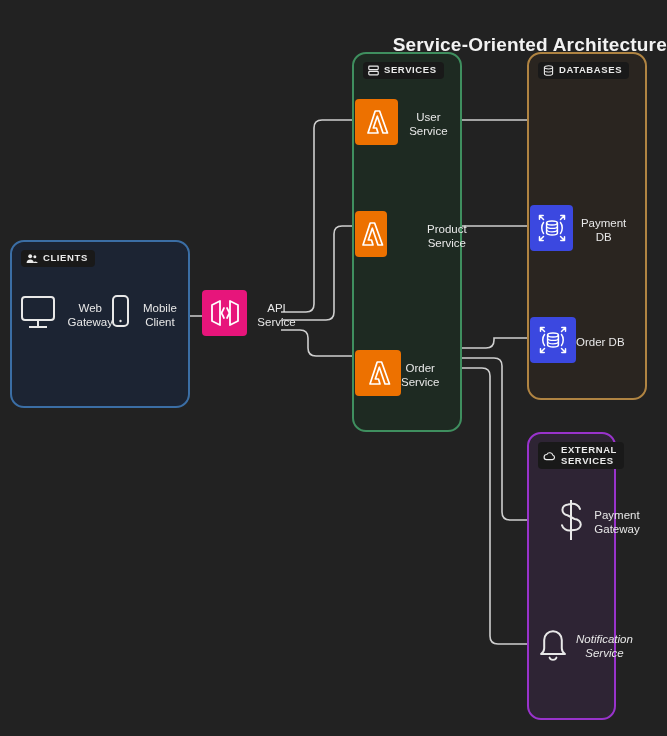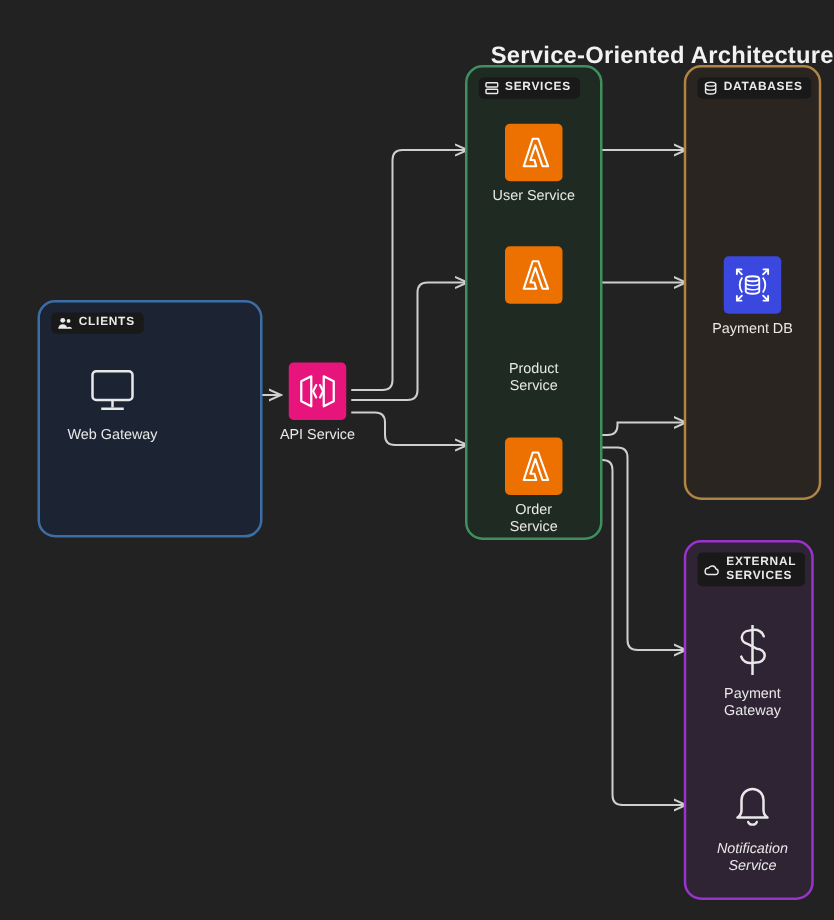--- a/index.html
+++ b/index.html
@@ -19,21 +19,20 @@
     font-size: 19px; font-weight: bold;
     letter-spacing: .2px;
     margin-top: 18px;
   }
 
   
   .group {
     position: absolute;
     border: 2px solid #666;
     border-radius: 14px;
-    margin-left: 20px;
   }
   .group-label {
     position: absolute;
     top: 8px; left: 9px;
     display: flex; align-items: center; gap: 5px;
     background: #191919;
     border-radius: 4px;
     padding: 3px 7px 3px 5px;
     color: #eaeaea;
     font-size: 9.5px; font-weight: bold;
@@ -45,21 +44,21 @@
 
   .g-clients   { border-color:#3b6ea5; background:#1c2433; }
   .g-services  { border-color:#3f8f5f; background:#1e2a22; }
   .g-databases { border-color:#b08442; background:#2a2520; }
   .g-external  { border-color:#9933cc; background:#2e2434; }
 
   
   .node {
     position: absolute;
     width: 104px;
-    display: flex; flex-direction: column;
+    display: flex; flex-direction: row;
     align-items: center;
   }
   .node-icon {
     width: 46px; height: 46px;
     border-radius: 4px;
     display: flex; align-items: center; justify-content: center;
   }
   .node-icon.plain { background: transparent; }
   .node-label {
     margin-top: 6px;
@@ -104,21 +103,21 @@
 
     <path class="edge" d="M430,226 L549,226" marker-end="url(#arw)"></path>
 
     <path class="edge" d="M430,348 L486,348 Q494,348 494,340 L494,338 L549,338" marker-end="url(#arw)"></path>
 
     <path class="edge" d="M430,358 L494,358 Q502,358 502,366 L502,512 Q502,520 510,520 L549,520" marker-end="url(#arw)"></path>
 
     <path class="edge" d="M430,368 L482,368 Q490,368 490,376 L490,636 Q490,644 498,644 L549,644" marker-end="url(#arw)"></path>
   </svg>
 
-  <div class="group g-clients" style="left:10px; top:240px; width:180px; height:190px;">
+  <div class="group g-clients" style="left:10px; top:240px; width:180px; height:168px;">
     <div class="group-label">
       <svg width="12" height="11" viewBox="0 0 16 14">
         <circle cx="5.6" cy="4" r="2.6" fill="#eaeaea"></circle>
         <path d="M0.8 13 a4.8 4.8 0 0 1 9.6 0z" fill="#eaeaea"></path>
         <circle cx="11.8" cy="4.6" r="2" fill="#eaeaea"></circle>
         <path d="M9.2 13 a3.6 3.6 0 0 1 6.6 0z" fill="#eaeaea"></path>
       </svg>
       <span>CLIENTS</span>
     </div>
 
@@ -126,20 +125,30 @@
       <div class="node-icon plain">
         <svg width="40" height="38" viewBox="0 0 40 38">
           <rect x="4" y="3" width="32" height="23" rx="3" fill="none" stroke="#e8e8e8" stroke-width="2"></rect>
           <line x1="20" y1="26" x2="20" y2="32" stroke="#e8e8e8" stroke-width="2"></line>
           <line x1="11" y1="33" x2="29" y2="33" stroke="#e8e8e8" stroke-width="2"></line>
         </svg>
       </div>
       <div class="node-label">Web Gateway</div>
     </div>
 
+    <div class="node" style="left:85px; top:48px;">
+      <div class="node-icon plain">
+        <svg width="40" height="38" viewBox="0 0 40 38">
+          <rect x="13" y="2" width="15" height="30" rx="4" fill="none" stroke="#e8e8e8" stroke-width="2"></rect>
+          <circle cx="20.5" cy="27" r="1.2" fill="#e8e8e8"></circle>
+        </svg>
+      </div>
+      <div class="node-label">Mobile
+Client</div>
+    </div>
   </div>
 
   <div class="node" style="left:202px; top:290px;">
     <div class="node-icon ic-apigw">
       <svg width="34" height="34" viewBox="0 0 34 34">
         <path d="M12 5 L4 9 L4 25 L12 29 Z" fill="none" stroke="#fff" stroke-width="1.8" stroke-linejoin="round"></path>
         <path d="M22 5 L30 9 L30 25 L22 29 Z" fill="none" stroke="#fff" stroke-width="1.8" stroke-linejoin="round"></path>
         <path d="M16 12 L13.5 17 L16 22" fill="none" stroke="#fff" stroke-width="1.7" stroke-linecap="round" stroke-linejoin="round"></path>
         <path d="M19 12 L21.5 17 L19 22" fill="none" stroke="#fff" stroke-width="1.7" stroke-linecap="round" stroke-linejoin="round"></path>
       </svg>
@@ -158,42 +167,42 @@
 
     <div class="node" style="left:1px; top:45px;">
       <div class="node-icon ic-lambda">
         <svg width="32" height="32" viewBox="0 0 32 32">
           <path d="M8 27 L15.2 5 L19.6 5 L27.5 27 L23 27 L17.3 10.2 L13.3 22 L16.5 22 L18 27 Z" fill="none" stroke="#fff" stroke-width="1.7" stroke-linejoin="round"></path>
         </svg>
       </div>
       <div class="node-label">User Service</div>
     </div>
 
-    <div class="node" style="left:1px; top:143px;gap:40px;">
+    <div class="node" style="left:1px; top:157px;gap:40px;">
       <div class="node-icon ic-lambda">
         <svg width="32" height="32" viewBox="0 0 32 32">
           <path d="M8 27 L15.2 5 L19.6 5 L27.5 27 L23 27 L17.3 10.2 L13.3 22 L16.5 22 L18 27 Z" fill="none" stroke="#fff" stroke-width="1.7" stroke-linejoin="round"></path>
         </svg>
       </div>
       <div class="node-label">Product
 Service</div>
     </div>
 
     <div class="node" style="left:1px; top:296px;">
       <div class="node-icon ic-lambda">
         <svg width="32" height="32" viewBox="0 0 32 32">
           <path d="M8 27 L15.2 5 L19.6 5 L27.5 27 L23 27 L17.3 10.2 L13.3 22 L16.5 22 L18 27 Z" fill="none" stroke="#fff" stroke-width="1.7" stroke-linejoin="round"></path>
         </svg>
       </div>
       <div class="node-label">Order
 Service</div>
     </div>
   </div>
 
-  <div class="group g-databases" style="left:527px; top:52px; width:110px; height:348px;">
+  <div class="group g-databases" style="left:527px; top:52px; width:120px; height:348px;">
     <div class="group-label">
       <svg width="11" height="11" viewBox="0 0 14 14">
         <ellipse cx="7" cy="3" rx="5.2" ry="2" fill="none" stroke="#eaeaea" stroke-width="1.4"></ellipse>
         <path d="M1.8 3 L1.8 11 a5.2 2 0 0 0 10.4 0 L12.2 3" fill="none" stroke="#eaeaea" stroke-width="1.4"></path>
         <path d="M1.8 7 a5.2 2 0 0 0 10.4 0" fill="none" stroke="#eaeaea" stroke-width="1.2"></path>
       </svg>
       <span>DATABASES</span>
     </div>
 
 
@@ -207,32 +216,48 @@
           <path d="M25.2 11 a8 9 0 0 1 0 12" fill="none" stroke="#fff" stroke-width="1.5"></path>
           <path d="M8.5 8.5 L4.5 4.5 M4.5 4.5 L8.2 4.5 M4.5 4.5 L4.5 8.2" fill="none" stroke="#fff" stroke-width="1.5" stroke-linecap="round"></path>
           <path d="M25.5 8.5 L29.5 4.5 M29.5 4.5 L25.8 4.5 M29.5 4.5 L29.5 8.2" fill="none" stroke="#fff" stroke-width="1.5" stroke-linecap="round"></path>
           <path d="M8.5 25.5 L4.5 29.5 M4.5 29.5 L8.2 29.5 M4.5 29.5 L4.5 25.8" fill="none" stroke="#fff" stroke-width="1.5" stroke-linecap="round"></path>
           <path d="M25.5 25.5 L29.5 29.5 M29.5 29.5 L25.8 29.5 M29.5 29.5 L29.5 25.8" fill="none" stroke="#fff" stroke-width="1.5" stroke-linecap="round"></path>
         </svg>
       </div>
       <div class="node-label">Payment DB</div>
     </div>
 
-  </div>
-
-  <div class="group g-external" style="left:527px; top:432px; width:104px; height:288px;">
+    <div class="node" style="left:1px; top:263px;">
+      <div class="node-icon ic-ddb">
+        <svg width="34" height="34" viewBox="0 0 34 34">
+          <ellipse cx="17" cy="12" rx="5.4" ry="2" fill="none" stroke="#fff" stroke-width="1.5"></ellipse>
+          <path d="M11.6 12 L11.6 22 a5.4 2 0 0 0 10.8 0 L22.4 12" fill="none" stroke="#fff" stroke-width="1.5"></path>
+          <path d="M11.6 15.4 a5.4 2 0 0 0 10.8 0 M11.6 18.8 a5.4 2 0 0 0 10.8 0" fill="none" stroke="#fff" stroke-width="1.2"></path>
+          <path d="M8.8 11 a8 9 0 0 0 0 12" fill="none" stroke="#fff" stroke-width="1.5"></path>
+          <path d="M25.2 11 a8 9 0 0 1 0 12" fill="none" stroke="#fff" stroke-width="1.5"></path>
+          <path d="M8.5 8.5 L4.5 4.5 M4.5 4.5 L8.2 4.5 M4.5 4.5 L4.5 8.2" fill="none" stroke="#fff" stroke-width="1.5" stroke-linecap="round"></path>
+          <path d="M25.5 8.5 L29.5 4.5 M29.5 4.5 L25.8 4.5 M29.5 4.5 L29.5 8.2" fill="none" stroke="#fff" stroke-width="1.5" stroke-linecap="round"></path>
+          <path d="M8.5 25.5 L4.5 29.5 M4.5 29.5 L8.2 29.5 M4.5 29.5 L4.5 25.8" fill="none" stroke="#fff" stroke-width="1.5" stroke-linecap="round"></path>
+          <path d="M25.5 25.5 L29.5 29.5 M29.5 29.5 L25.8 29.5 M29.5 29.5 L29.5 25.8" fill="none" stroke="#fff" stroke-width="1.5" stroke-linecap="round"></path>
+        </svg>
+      </div>
+      <div class="node-label">Order DB</div>
+    </div>
+  </div>
+
+  <div class="group g-external" style="left:527px; top:432px; width:89px; height:288px;">
     <div class="group-label">
       <svg width="13" height="10" viewBox="0 0 16 12">
         <path d="M4.4 10.5 a3.2 3.2 0 0 1 .3 -6.4 a4 4 0 0 1 7.4 .9 a2.8 2.8 0 0 1 -.5 5.5 z" fill="none" stroke="#eaeaea" stroke-width="1.4" stroke-linejoin="round"></path>
       </svg>
       <span>EXTERNAL
 SERVICES</span>
     </div>
 
-    <div class="node" style="left:1px; top:63px;">
+    <div class="node" style="left:13px; top:63px;justify-content:center;">
       <div class="node-icon plain">
         <svg width="40" height="44" viewBox="0 0 40 44">
           <line x1="20" y1="2" x2="20" y2="42" stroke="#e8e8e8" stroke-width="2"></line>
           <path d="M29 11 a7.5 6.5 0 0 0 -9 -5 L17 6.5 a6.5 5.5 0 0 0 -.5 10.8 L23.5 21 a6.5 5.5 0 0 1 -.5 11 L20 32.3 a7.5 6.5 0 0 1 -9 -5" fill="none" stroke="#e8e8e8" stroke-width="2" stroke-linecap="round"></path>
         </svg>
       </div>
       <div class="node-label">Payment
 Gateway</div>
     </div>
 

